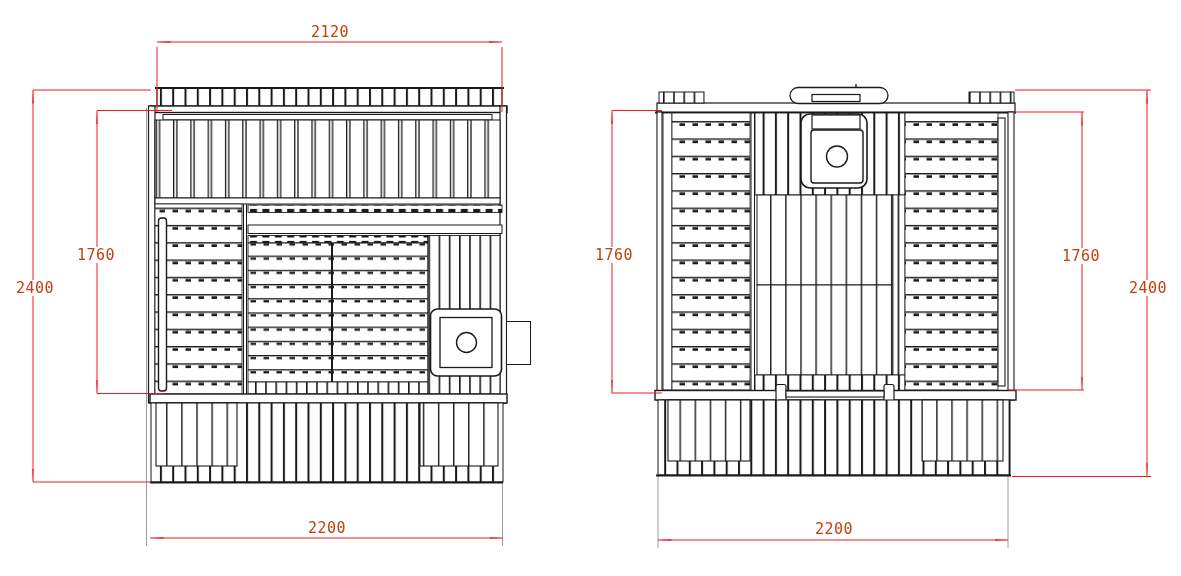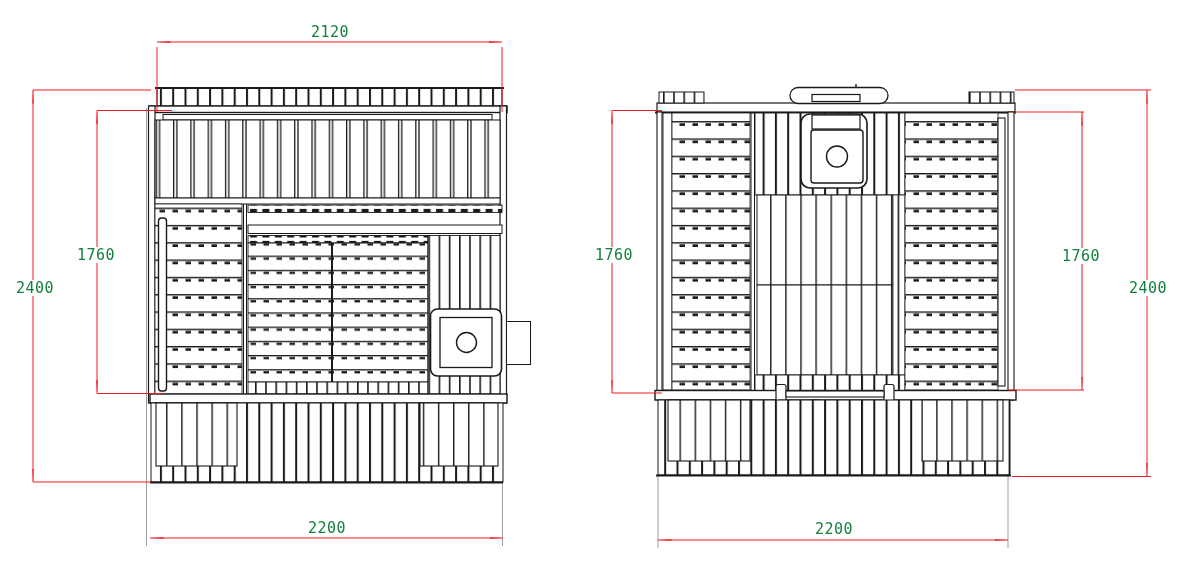--- a/index.html
+++ b/index.html
@@ -4,21 +4,21 @@
 <style>
   * { margin:0; padding:0; box-sizing:border-box; }
   html,body { background:#ffffff; }
   body {
     width:1181px; height:576px; position:relative; overflow:hidden;
     font-family:"DejaVu Sans Mono","Liberation Mono",monospace;
   }
   .canvas { position:absolute; left:0; top:0; width:1181px; height:576px; }
   .canvas svg { position:absolute; left:0; top:0; }
   .dim-label {
-    position:absolute; color:#15803d; background:#ffffff;
+    position:absolute; color:#c2410c; background:#ffffff;
     font-size:15px; line-height:16px; width:46px; text-align:center;
     letter-spacing:0.5px; padding:0 1px;
   }
 </style>
 </head>
 <body>
 
 <div class="canvas">
 
 <svg width="1181" height="576" viewBox="0 0 1181 576">

